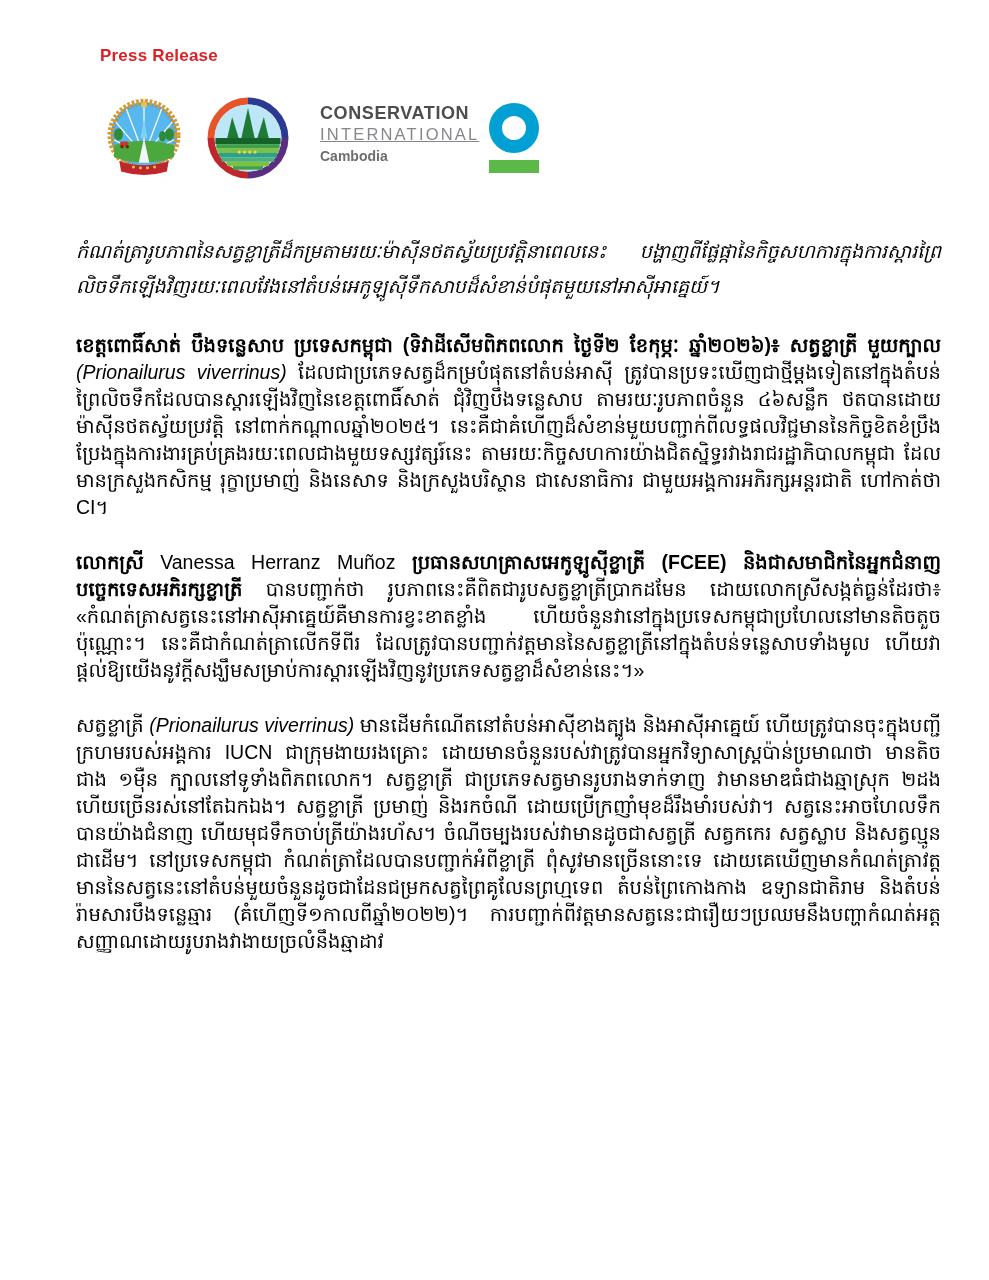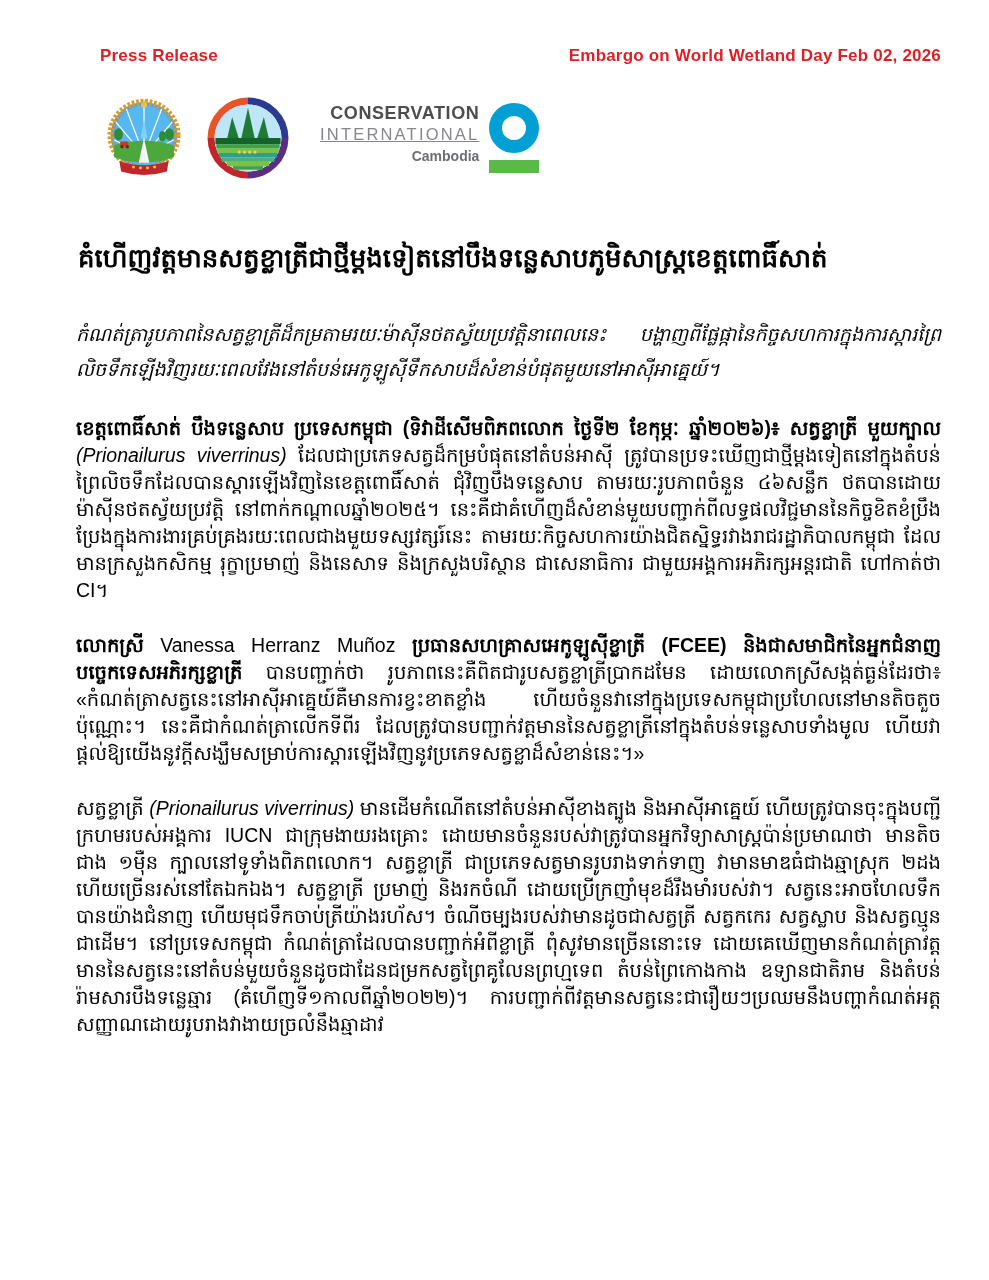--- a/index.html
+++ b/index.html
@@ -14,21 +14,21 @@
     overflow:hidden;
   }
   
   .hdr{display:flex;justify-content:space-between;align-items:flex-start;gap:44px;}
   .hdr .left{margin-left:24px;}
   .red{color:#DE1F26;font-weight:bold;font-size:17px;letter-spacing:.2px;}
   
   .logos{display:flex;align-items:center;gap:16px;margin:26px 0 0 24px;height:92px;}
   .emblem{width:88px;height:88px;flex:0 0 auto;}
   .ci{display:flex;align-items:flex-start;gap:10px;margin-left:12px;}
-  .ci-text{display:flex;flex-direction:column;align-items:flex-end;}
+  .ci-text{display:flex;flex-direction:column;align-items:flex-start;}
   .ci-l1{font-size:18px;font-weight:bold;color:#4D4D4F;letter-spacing:.6px;line-height:21px;}
   .ci-l2{font-size:16.5px;color:#85878A;letter-spacing:2.2px;line-height:20px;text-decoration:underline;}
   .ci-country{font-size:14px;font-weight:bold;color:#6D6E71;margin-top:4px;}
   .ci-mark{display:flex;flex-direction:column;align-items:center;}
   .ci-ring{width:24px;height:24px;border:13px solid #00A0D5;border-radius:50%;background:#fff;}
   .ci-bar{width:50px;height:13px;background:#5BB947;margin-top:7px;}
   
   .title{margin:50px 0 0 2px;font-weight:bold;font-size:26px;line-height:49px;color:#000;}
   .lede{margin-top:34px;font-style:italic;font-size:19px;line-height:35px;text-align:justify;color:#000;}
   .para{margin-top:28px;font-size:19.5px;line-height:27px;text-align:justify;color:#000;}
@@ -36,21 +36,20 @@
   .r-bold{font-weight:bold;}
   .r-italic{font-style:italic;}
 </style>
 </head>
 <body>
 
 <div class="page">
 
   <div class="hdr">
     <div class="red left">Press Release</div>
-    <div class="red">Embargo on World Wetland Day Feb 02, 2026</div>
   </div>
 
   <div class="logos">
 
     <svg class="emblem" viewBox="0 0 100 100">
       <circle cx="50" cy="47" r="38" fill="#4FA3E3"></circle>
       <circle cx="50" cy="47" r="38" fill="none" stroke="#D99A2B" stroke-width="7" stroke-dasharray="3 2"></circle>
       <circle cx="50" cy="47" r="34" fill="#57B7EF"></circle>
       <g stroke="#FFFFFF" stroke-width="1.4">
         <line x1="50" y1="70" x2="50" y2="13"></line>
@@ -114,21 +113,20 @@
         <div class="ci-country">Cambodia</div>
       </div>
       <div class="ci-mark">
         <div class="ci-ring"></div>
         <div class="ci-bar"></div>
       </div>
     </div>
   </div>
 
   <div class="title">
-    <div>គំហើញវត្តមានសត្វខ្លាត្រីជាថ្មីម្តងទៀតនៅបឹងទន្លេសាបភូមិសាស្ត្រខេត្តពោធិ៍សាត់</div>
   </div>
 
   <div class="lede">កំណត់ត្រារូបភាពនៃសត្វខ្លាត្រីដ៏កម្រតាមរយៈម៉ាស៊ីនថតស្វ័យប្រវត្តិនាពេលនេះ បង្ហាញពីផ្លែផ្កានៃកិច្ចសហការក្នុងការស្តារព្រៃលិចទឹកឡើងវិញរយៈពេលវែងនៅតំបន់អេកូឡូស៊ីទឹកសាបដ៏សំខាន់បំផុតមួយនៅអាស៊ីអាគ្នេយ៍។</div>
 
   <div class="para"><span class="r-bold">ខេត្តពោធិ៍សាត់ បឹងទន្លេសាប ប្រទេសកម្ពុជា (ទិវាដីសើមពិភពលោក ថ្ងៃទី២ ខែកុម្ភៈ ឆ្នាំ២០២៦)៖ សត្វខ្លាត្រី មួយក្បាល </span><span class="r-italic">(Prionailurus viverrinus) </span><span class="r-normal">ដែលជាប្រភេទសត្វដ៏កម្របំផុតនៅតំបន់អាស៊ី ត្រូវបានប្រទះឃើញជាថ្មីម្តងទៀតនៅក្នុងតំបន់ព្រៃលិចទឹកដែលបានស្តារឡើងវិញនៃខេត្តពោធិ៍សាត់ ជុំវិញបឹងទន្លេសាប តាមរយៈរូបភាពចំនួន ៤៦សន្លឹក ថតបានដោយម៉ាស៊ីនថតស្វ័យប្រវត្តិ នៅពាក់កណ្តាលឆ្នាំ២០២៥។ នេះគឺជាគំហើញដ៏សំខាន់មួយបញ្ជាក់ពីលទ្ធផលវិជ្ជមាននៃកិច្ចខិតខំប្រឹងប្រែងក្នុងការងារគ្រប់គ្រងរយៈពេលជាងមួយទស្សវត្សរ៍នេះ តាមរយៈកិច្ចសហការយ៉ាងជិតស្និទ្ធរវាងរាជរដ្ឋាភិបាលកម្ពុជា ដែលមានក្រសួងកសិកម្ម រុក្ខាប្រមាញ់ និងនេសាទ និងក្រសួងបរិស្ថាន ជាសេនាធិការ ជាមួយអង្គការអភិរក្សអន្តរជាតិ ហៅកាត់ថា CI។</span></div>
   <div class="para"><span class="r-bold">លោកស្រី </span><span class="r-normal">Vanessa Herranz Muñoz </span><span class="r-bold">ប្រធានសហគ្រាសអេកូឡូស៊ីខ្លាត្រី (FCEE) និងជាសមាជិកនៃអ្នកជំនាញបច្ចេកទេសអភិរក្សខ្លាត្រី </span><span class="r-normal">បានបញ្ជាក់ថា រូបភាពនេះគឺពិតជារូបសត្វខ្លាត្រីប្រាកដមែន ដោយលោកស្រីសង្កត់ធ្ងន់ដែរថា៖ «កំណត់ត្រាសត្វនេះនៅអាស៊ីអាគ្នេយ៍គឺមានការខ្វះខាតខ្លាំង ហើយចំនួនវានៅក្នុងប្រទេសកម្ពុជាប្រហែលនៅមានតិចតួចប៉ុណ្ណោះ។ នេះគឺជាកំណត់ត្រាលើកទីពីរ ដែលត្រូវបានបញ្ជាក់វត្តមាននៃសត្វខ្លាត្រីនៅក្នុងតំបន់ទន្លេសាបទាំងមូល ហើយវាផ្តល់ឱ្យយើងនូវក្តីសង្ឃឹមសម្រាប់ការស្តារឡើងវិញនូវប្រភេទសត្វខ្លាដ៏សំខាន់នេះ។»</span></div>
   <div class="para"><span class="r-normal">សត្វខ្លាត្រី </span><span class="r-italic">(Prionailurus viverrinus) </span><span class="r-normal">មានដើមកំណើតនៅតំបន់អាស៊ីខាងត្បូង និងអាស៊ីអាគ្នេយ៍ ហើយត្រូវបានចុះក្នុងបញ្ជីក្រហមរបស់អង្គការ IUCN ជាក្រុមងាយរងគ្រោះ ដោយមានចំនួនរបស់វាត្រូវបានអ្នកវិទ្យាសាស្ត្រប៉ាន់ប្រមាណថា មានតិចជាង ១ម៉ឺន ក្បាលនៅទូទាំងពិភពលោក។ សត្វខ្លាត្រី ជាប្រភេទសត្វមានរូបរាងទាក់ទាញ វាមានមាឌធំជាងឆ្មាស្រុក ២ដង ហើយច្រើនរស់នៅតែឯកឯង។ សត្វខ្លាត្រី ប្រមាញ់ និងរកចំណី ដោយប្រើក្រញាំមុខដ៏រឹងមាំរបស់វា។ សត្វនេះអាចហែលទឹកបានយ៉ាងជំនាញ ហើយមុជទឹកចាប់ត្រីយ៉ាងរហ័ស។ ចំណីចម្បងរបស់វាមានដូចជាសត្វត្រី សត្វកកេរ សត្វស្លាប និងសត្វល្មូនជាដើម។ នៅប្រទេសកម្ពុជា កំណត់ត្រាដែលបានបញ្ជាក់អំពីខ្លាត្រី ពុំសូវមានច្រើននោះទេ ដោយគេឃើញមានកំណត់ត្រាវត្តមាននៃសត្វនេះនៅតំបន់មួយចំនួនដូចជាដែនជម្រកសត្វព្រៃគូលែនព្រហ្មទេព តំបន់ព្រៃកោងកាង ឧទ្យានជាតិរាម និងតំបន់រ៉ាមសារបឹងទន្លេឆ្មារ (គំហើញទី១កាលពីឆ្នាំ២០២២)។ ការបញ្ជាក់ពីវត្តមានសត្វនេះជារឿយៗប្រឈមនឹងបញ្ហាកំណត់អត្តសញ្ញាណដោយរូបរាងវាងាយច្រលំនឹងឆ្មាដាវ </span></div>
 
 </div>
 

